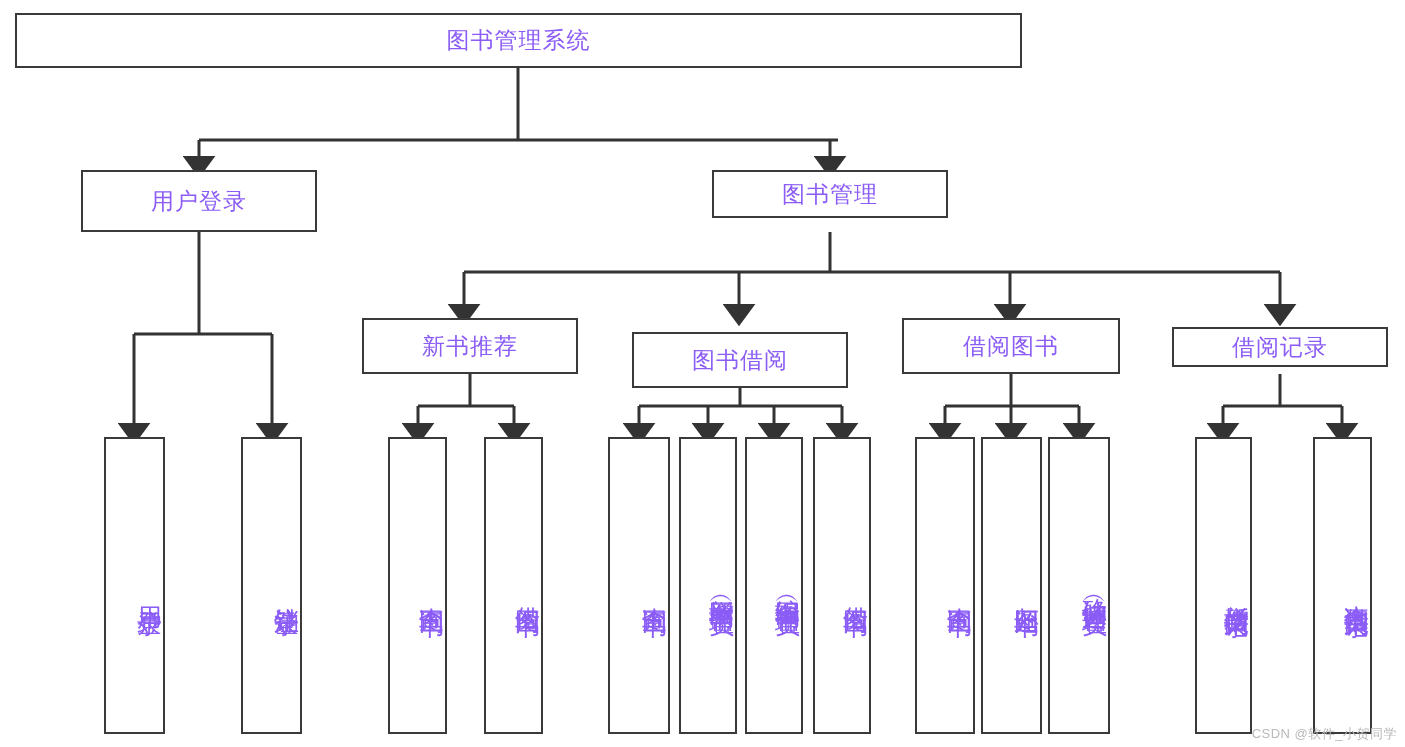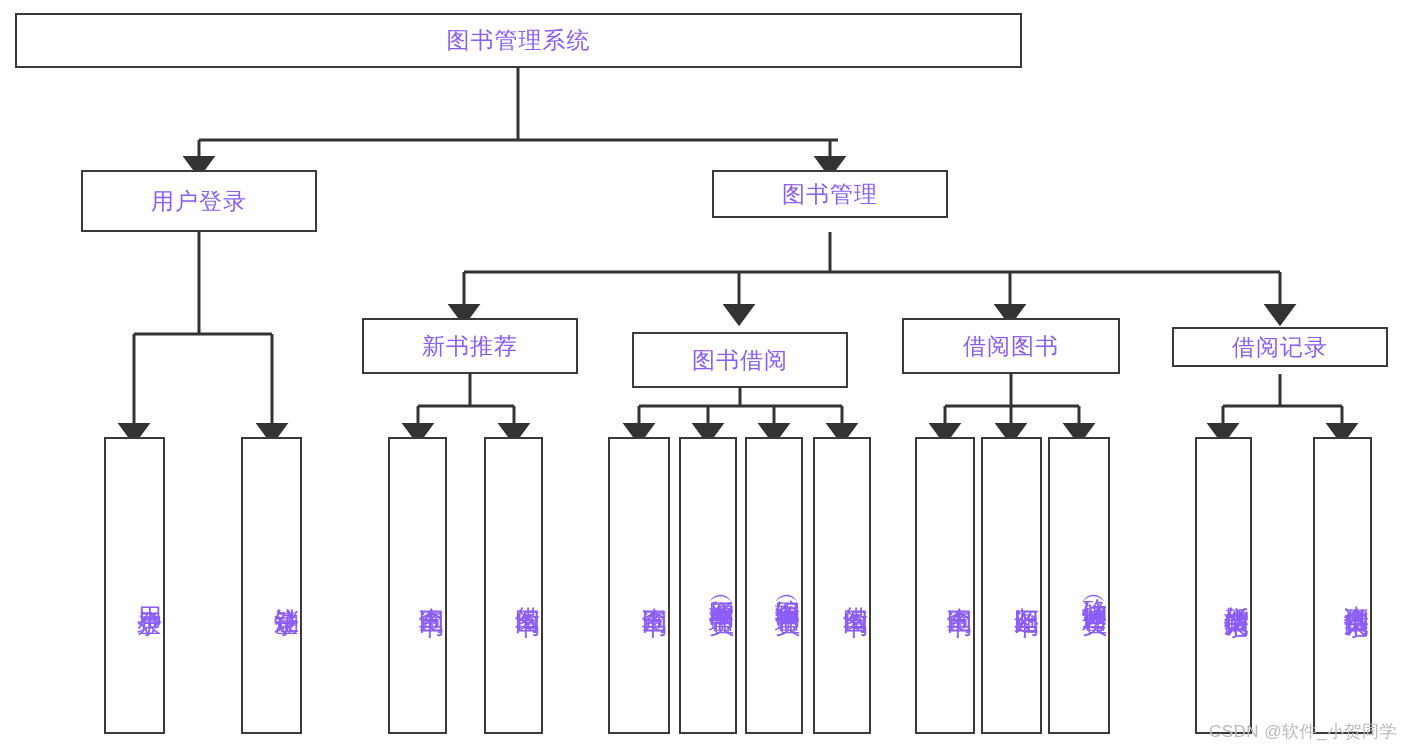--- a/index.html
+++ b/index.html
@@ -53,21 +53,21 @@
     padding-top: 4px;
   }
   .node-label {
     display: block;
     white-space: pre-line;
   }
   .watermark {
     position: absolute;
     right: 8px;
     bottom: 4px;
-    font-size: 17px;
+    font-size: 13px;
     color: #b9b9b9;
     letter-spacing: 0.5px;
     white-space: nowrap;
   }
 </style>
 </head>
 <body>
 
 <div id="canvas">
 

